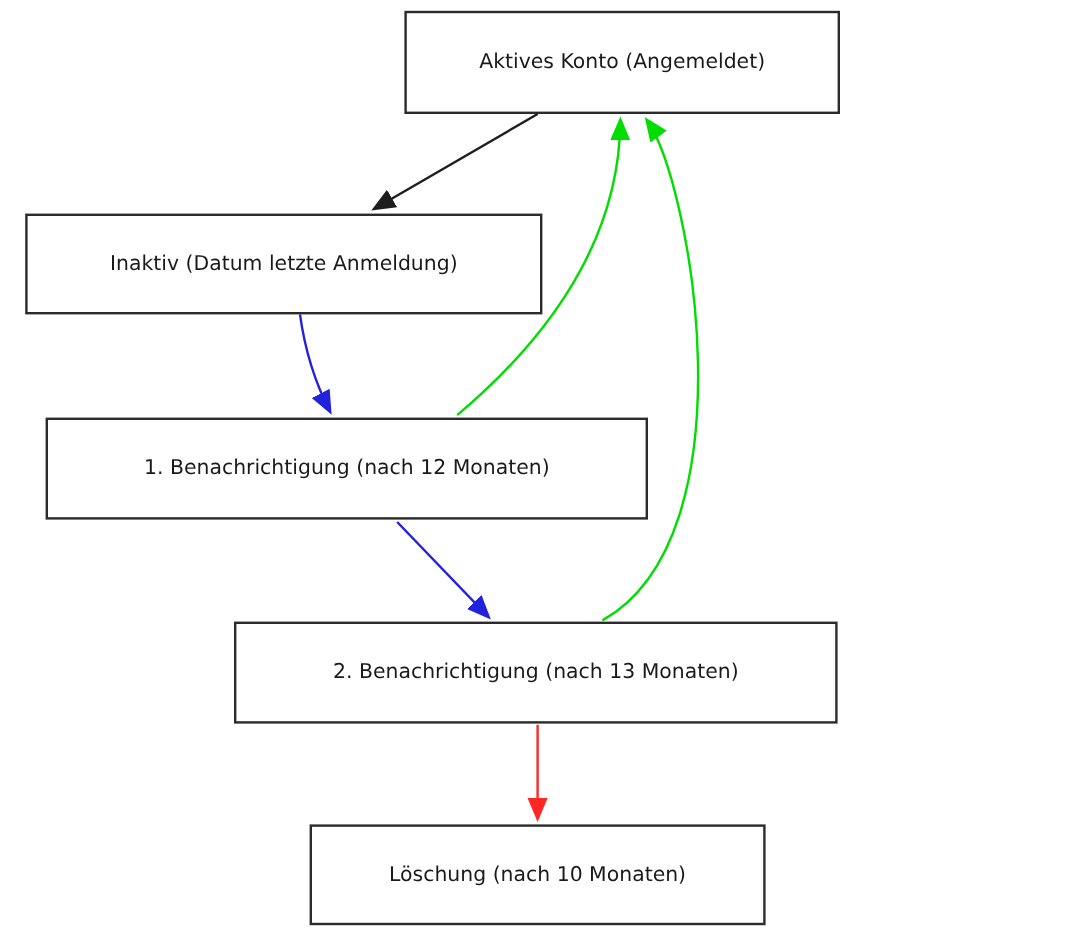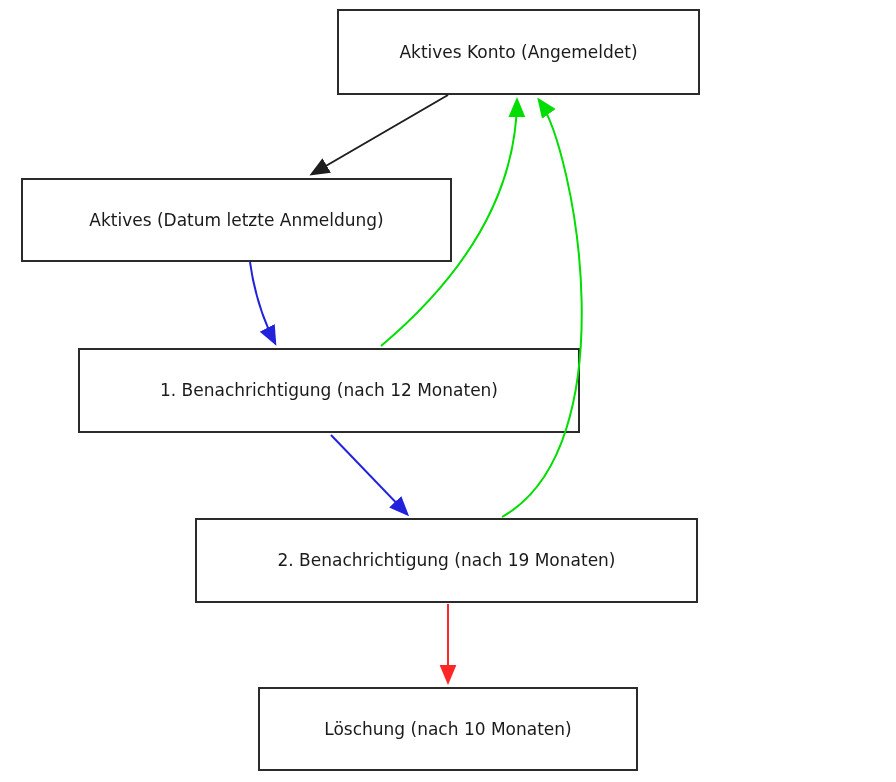--- a/index.html
+++ b/index.html
@@ -32,43 +32,43 @@
     font-size: 17px;
     line-height: 1.2;
     display: flex;
     align-items: center;
     justify-content: center;
     text-align: center;
     white-space: nowrap;
   }
   .node-aktiv      { left: 337px; top: 9px;   width: 363px; height: 86px; }
   .node-inaktiv    { left: 21px;  top: 178px; width: 431px; height: 84px; }
-  .node-benach1    { left: 38px;  top: 348px; width: 502px; height: 85px; margin-left: 40px; }
+  .node-benach1    { left: 38px;  top: 348px; width: 502px; height: 85px; }
   .node-benach2    { left: 195px; top: 518px; width: 503px; height: 85px; }
   .node-loeschung  { left: 258px; top: 687px; width: 380px; height: 84px; }
 </style>
 </head>
 <body>
 
 <div class="canvas">
 
   <div class="node node-aktiv">
     <span>Aktives Konto (Angemeldet)</span>
   </div>
 
   <div class="node node-inaktiv">
-    <span>Aktives (Datum letzte Anmeldung)</span>
+    <span>Inaktiv (Datum letzte Anmeldung)</span>
   </div>
 
   <div class="node node-benach1">
     <span>1. Benachrichtigung (nach 12 Monaten)</span>
   </div>
 
   <div class="node node-benach2">
-    <span>2. Benachrichtigung (nach 19 Monaten)</span>
+    <span>2. Benachrichtigung (nach 13 Monaten)</span>
   </div>
 
   <div class="node node-loeschung">
     <span>Löschung (nach 10 Monaten)</span>
   </div>
 
   <svg class="edges-layer" width="896" height="782" viewBox="0 0 896 782" xmlns="http://www.w3.org/2000/svg">
     <defs>
       <marker id="ah-black" viewBox="0 0 10 10" refX="8.5" refY="5" markerWidth="10" markerHeight="10" orient="auto" markerUnits="strokeWidth">
         <path d="M0,0.8 L10,5 L0,9.2 z" fill="#1e1e1e"></path>

